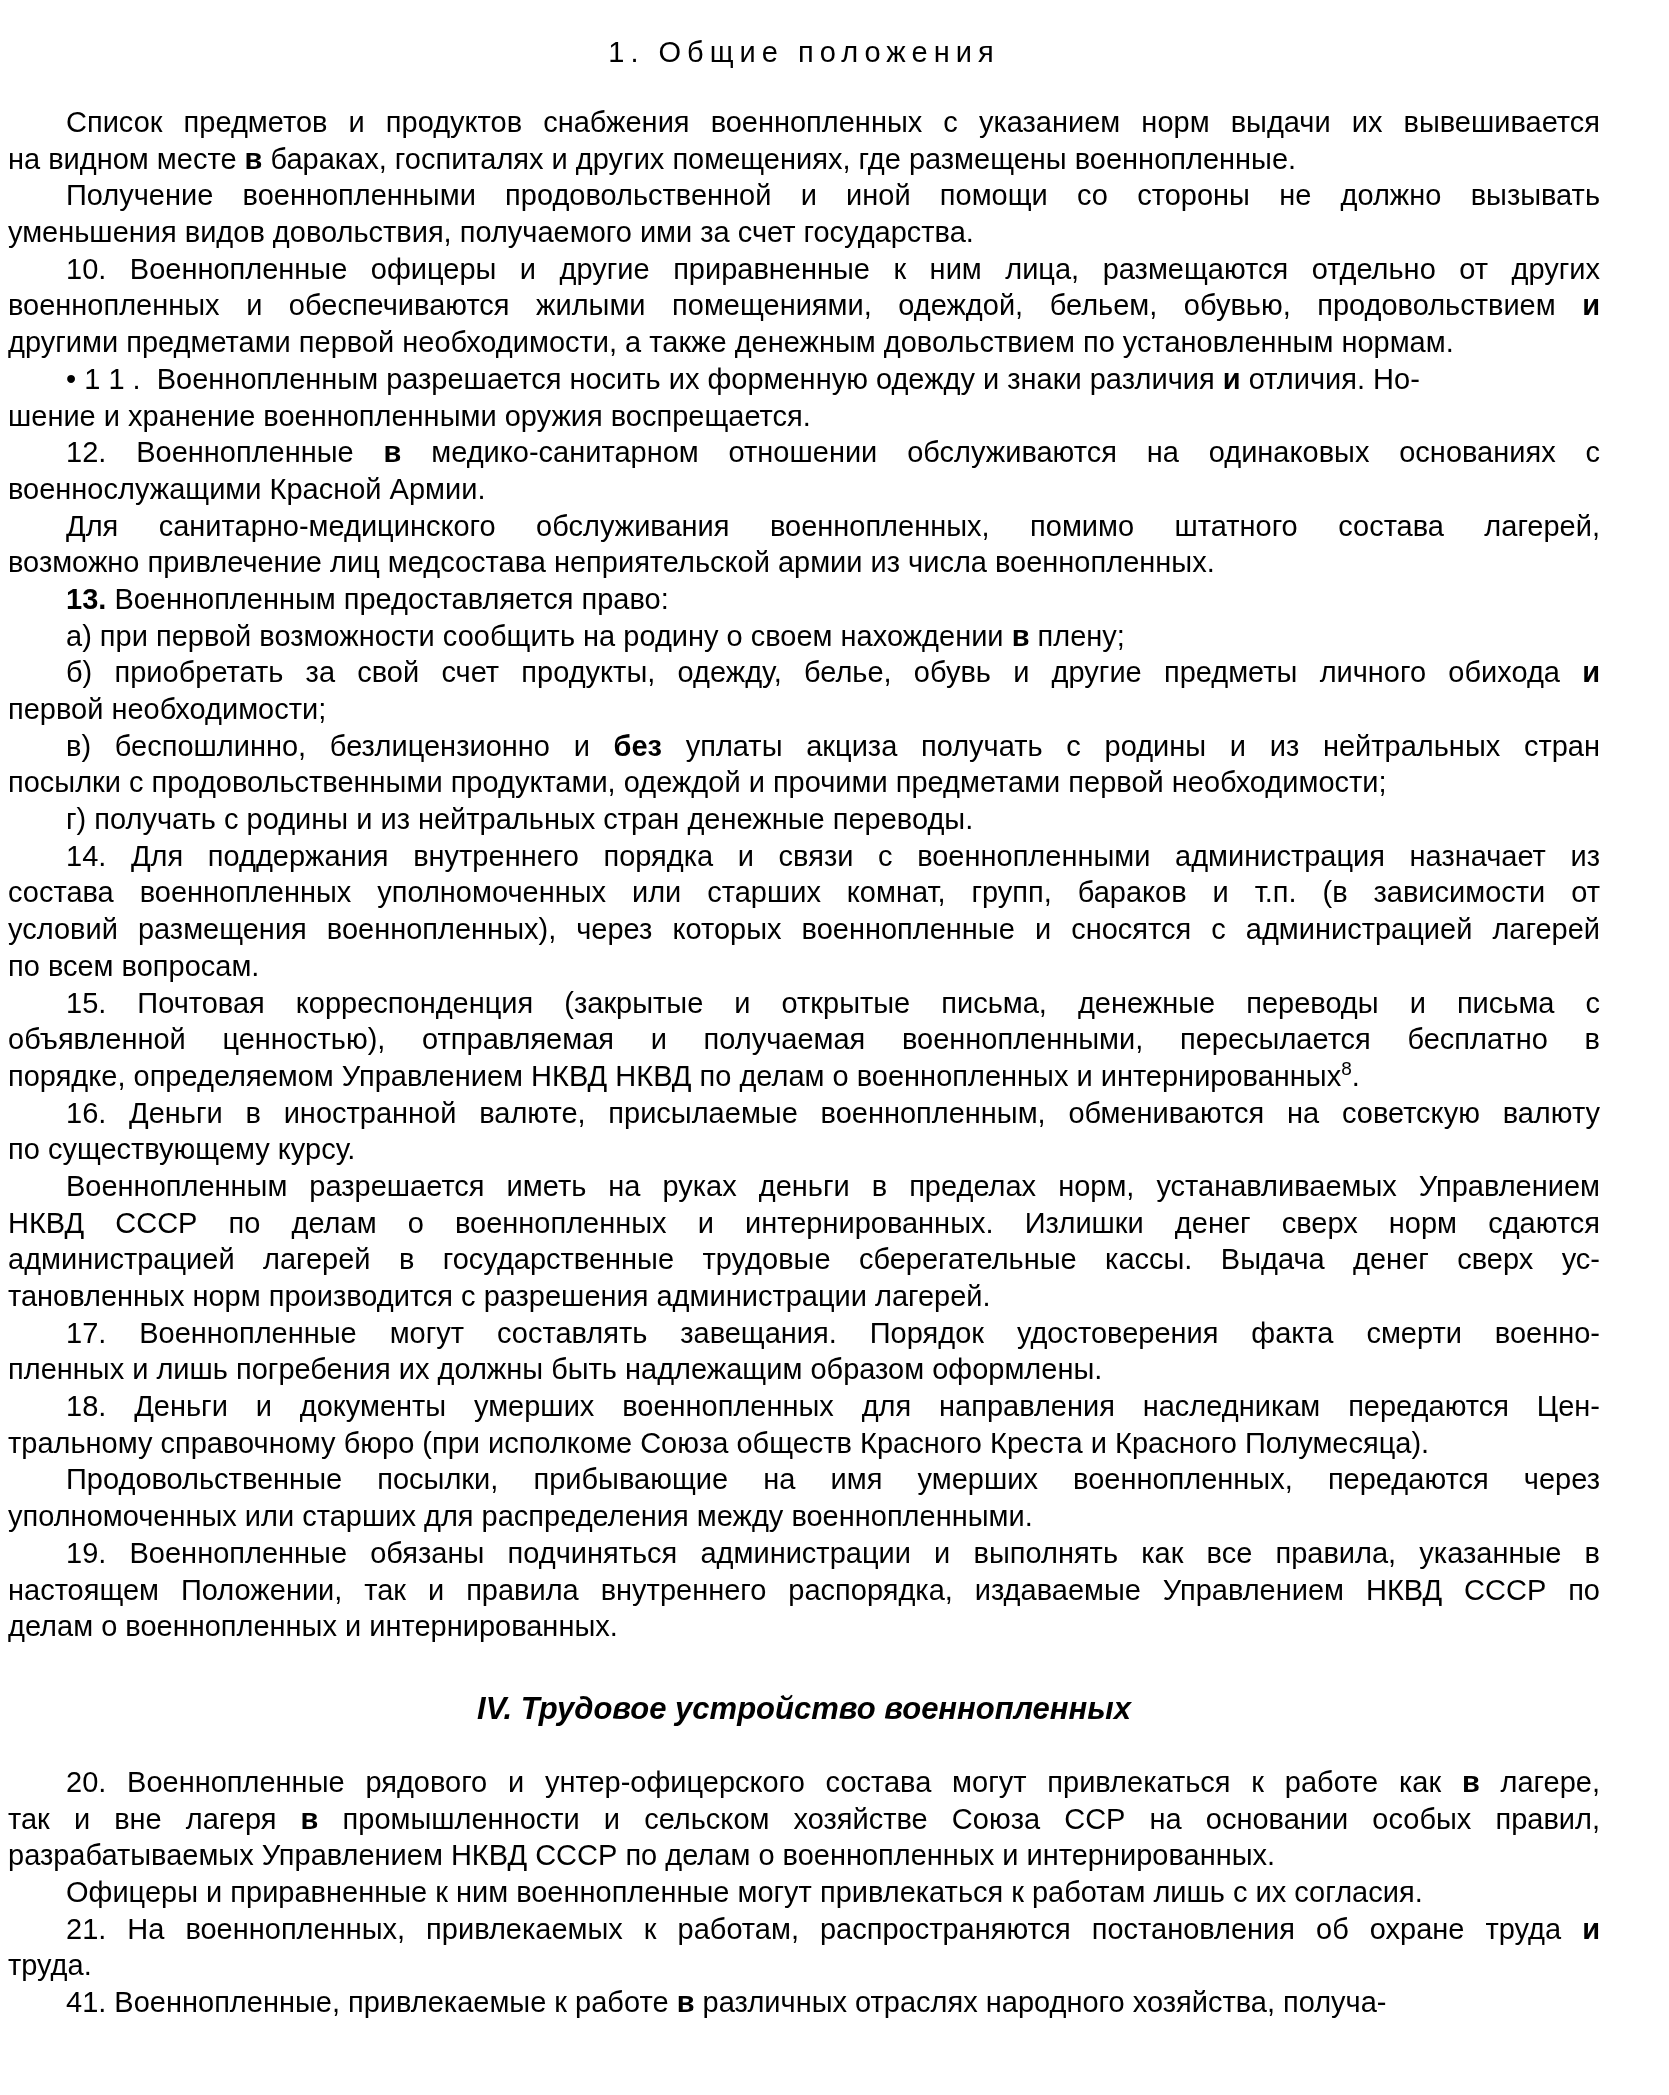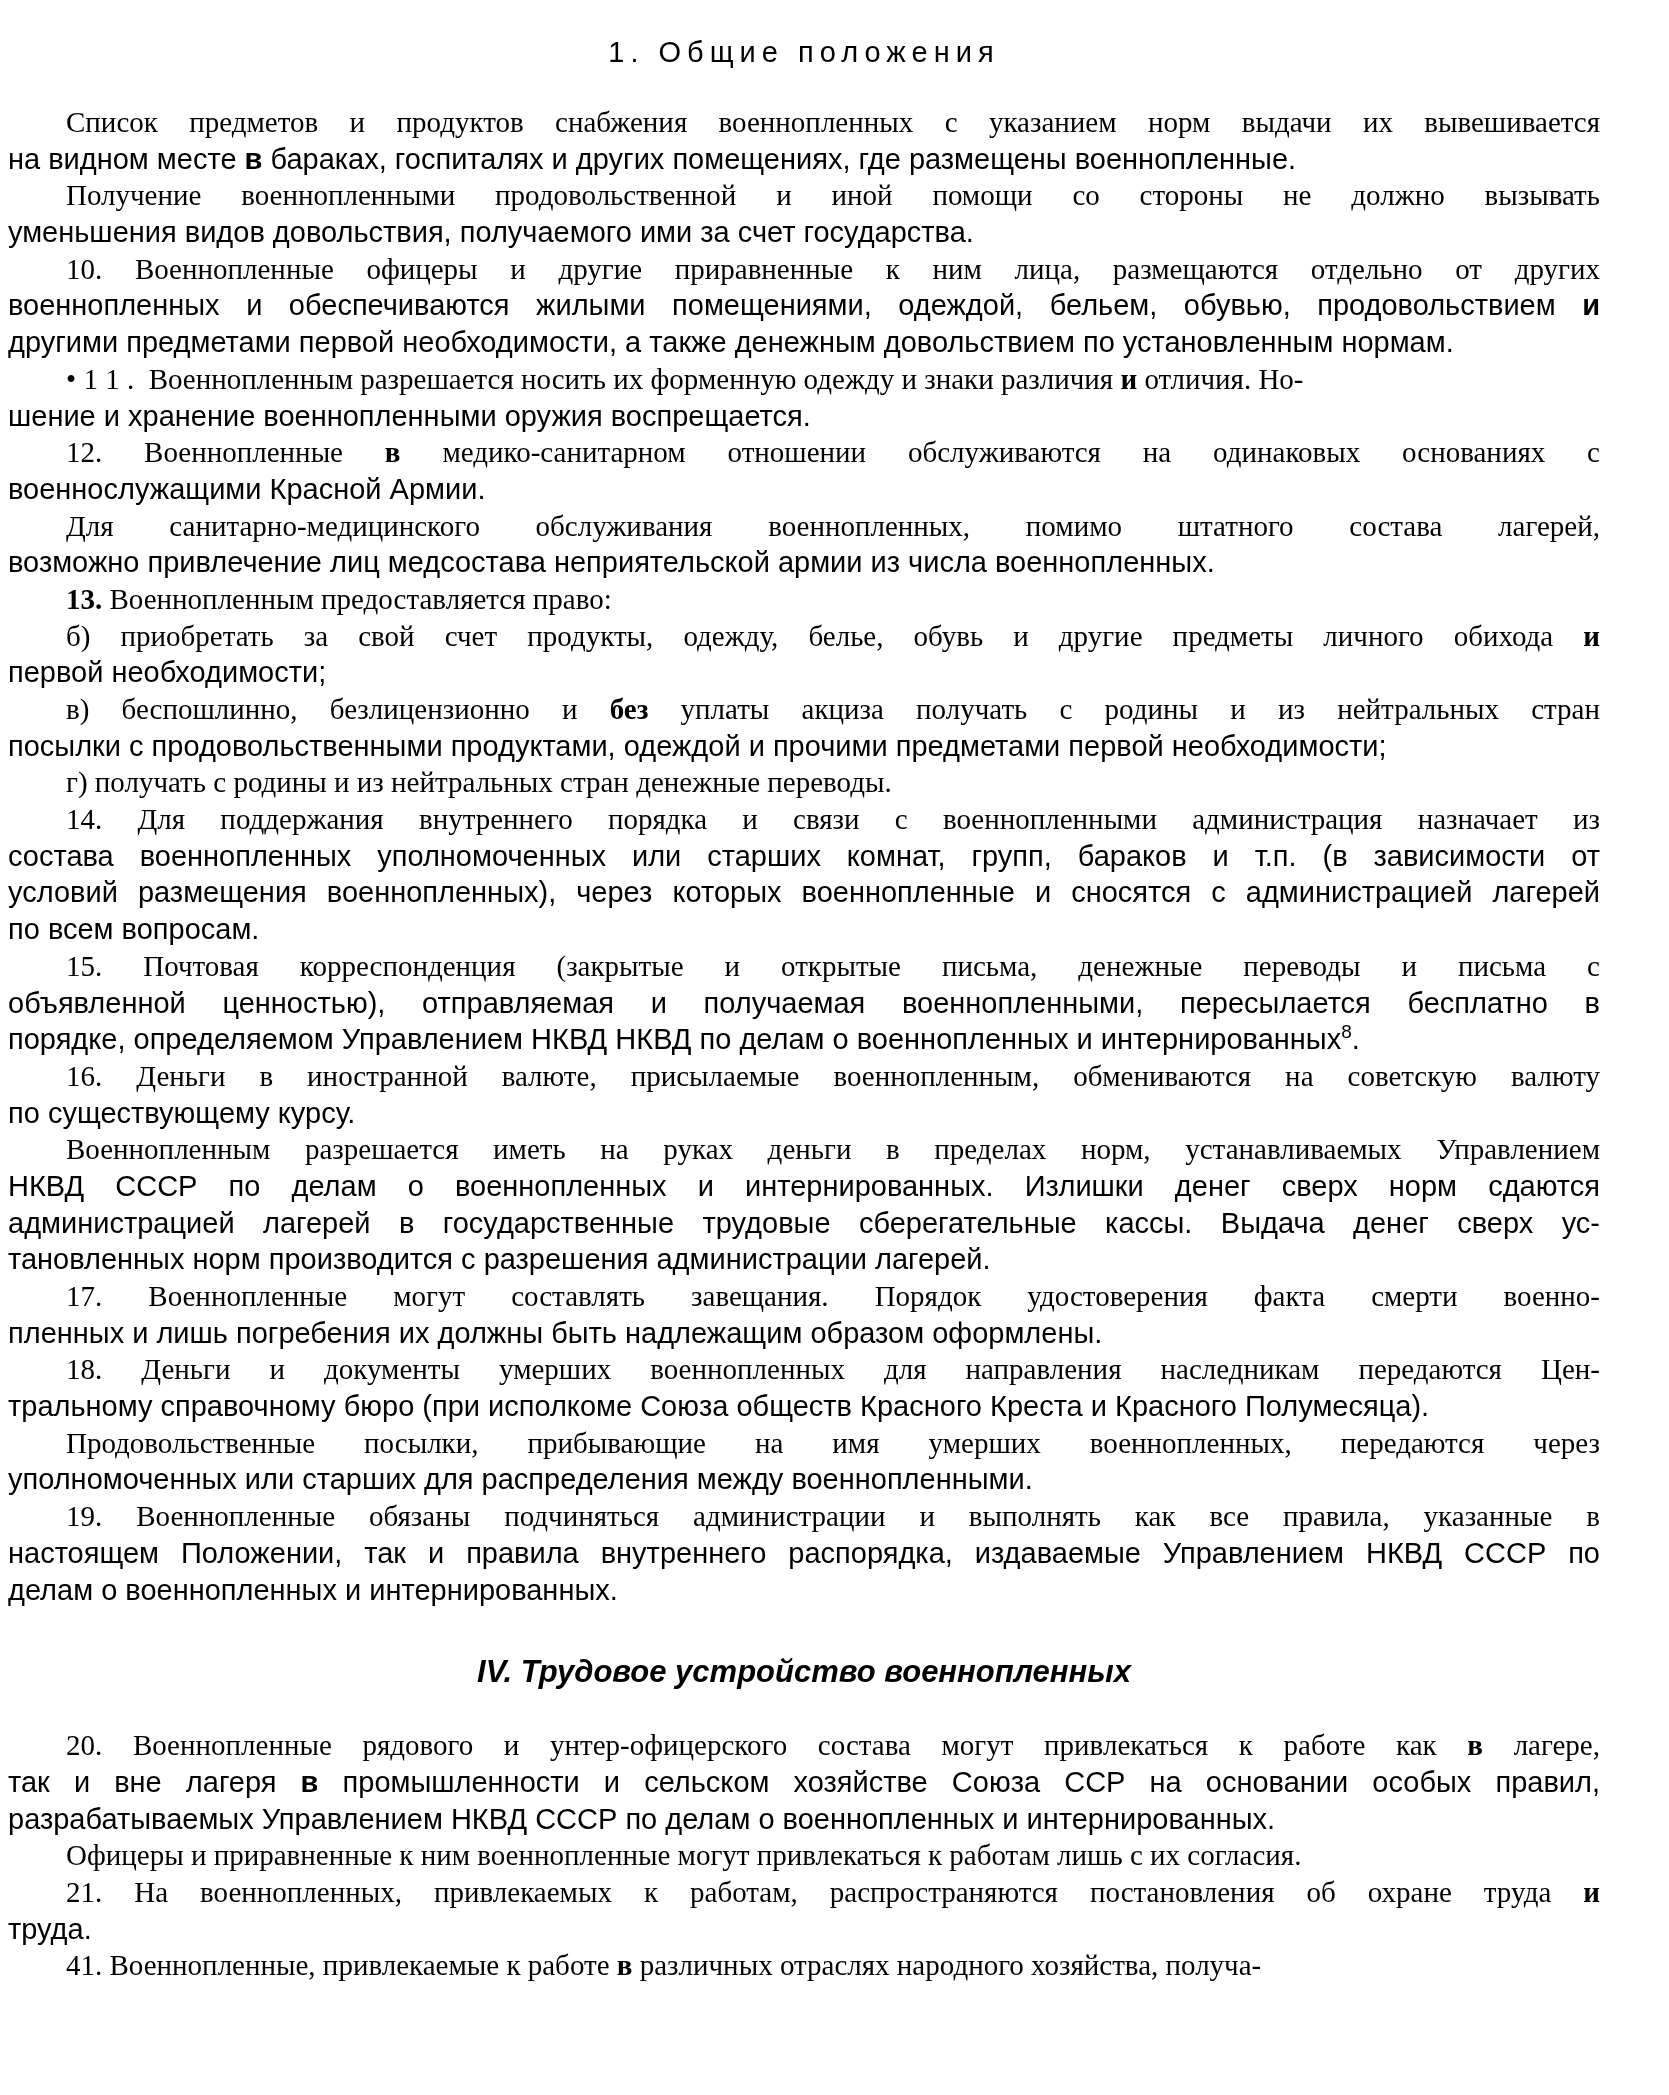--- a/index.html
+++ b/index.html
@@ -23,21 +23,21 @@
     font-weight: 400;
     margin: 0 0 33px 0;
     white-space: nowrap;
   }
   .line {
     line-height: 36.7px;
     height: 36.7px;
     overflow: hidden;
     text-align: left;
   }
-  .line.ind { text-indent: 58px; font-family: Liberation Serif, serif; }
+  .line.ind { text-indent: 58px; }
   .line.j { text-align: justify; text-align-last: justify; }
   b { font-weight: 700; }
   sup { font-size: 19px; line-height: 0; vertical-align: super; }
   .sec-heading {
     text-align: center;
     font-size: 31px;
     font-weight: 700;
     font-style: italic;
     line-height: 37px;
     height: 37px;
@@ -58,20 +58,21 @@
       <div class="line ind j"><span>10. Военнопленные офицеры и другие приравненные к ним лица, размещаются отдельно от других</span></div>
       <div class="line j"><span>военнопленных и обеспечиваются жилыми помещениями, одеждой, бельем, обувью, продовольствием </span><b>и</b></div>
       <div class="line"><span>другими предметами первой необходимости, а также денежным довольствием по установленным нормам.</span></div>
       <div class="line ind"><span>• 1 1 .&nbsp; Военнопленным разрешается носить их форменную одежду и знаки различия </span><b>и</b><span> отличия. Но-</span></div>
       <div class="line"><span>шение и хранение военнопленными оружия воспрещается.</span></div>
       <div class="line ind j"><span>12. Военнопленные </span><b>в</b><span> медико-санитарном отношении обслуживаются на одинаковых основаниях с</span></div>
       <div class="line"><span>военнослужащими Красной Армии.</span></div>
       <div class="line ind j"><span>Для санитарно-медицинского обслуживания военнопленных, помимо штатного состава лагерей,</span></div>
       <div class="line"><span>возможно привлечение лиц медсостава неприятельской армии из числа военнопленных.</span></div>
       <div class="line ind"><b>13.</b><span> Военнопленным предоставляется право:</span></div>
+      <div class="line ind"><span>а) при первой возможности сообщить на родину о своем нахождении </span><b>в</b><span> плену;</span></div>
       <div class="line ind j"><span>б) приобретать за свой счет продукты, одежду, белье, обувь и другие предметы личного обихода </span><b>и</b></div>
       <div class="line"><span>первой необходимости;</span></div>
       <div class="line ind j"><span>в) беспошлинно, безлицензионно и </span><b>без</b><span> уплаты акциза получать с родины и из нейтральных стран</span></div>
       <div class="line"><span>посылки с продовольственными продуктами, одеждой и прочими предметами первой необходимости;</span></div>
       <div class="line ind"><span>г) получать с родины и из нейтральных стран денежные переводы.</span></div>
       <div class="line ind j"><span>14. Для поддержания внутреннего порядка и связи с военнопленными администрация назначает из</span></div>
       <div class="line j"><span>состава военнопленных уполномоченных или старших комнат, групп, бараков и т.п. (в зависимости от</span></div>
       <div class="line j"><span>условий размещения военнопленных), через которых военнопленные и сносятся с администрацией лагерей</span></div>
       <div class="line"><span>по всем вопросам.</span></div>
       <div class="line ind j"><span>15. Почтовая корреспонденция (закрытые и открытые письма, денежные переводы и письма с</span></div>

